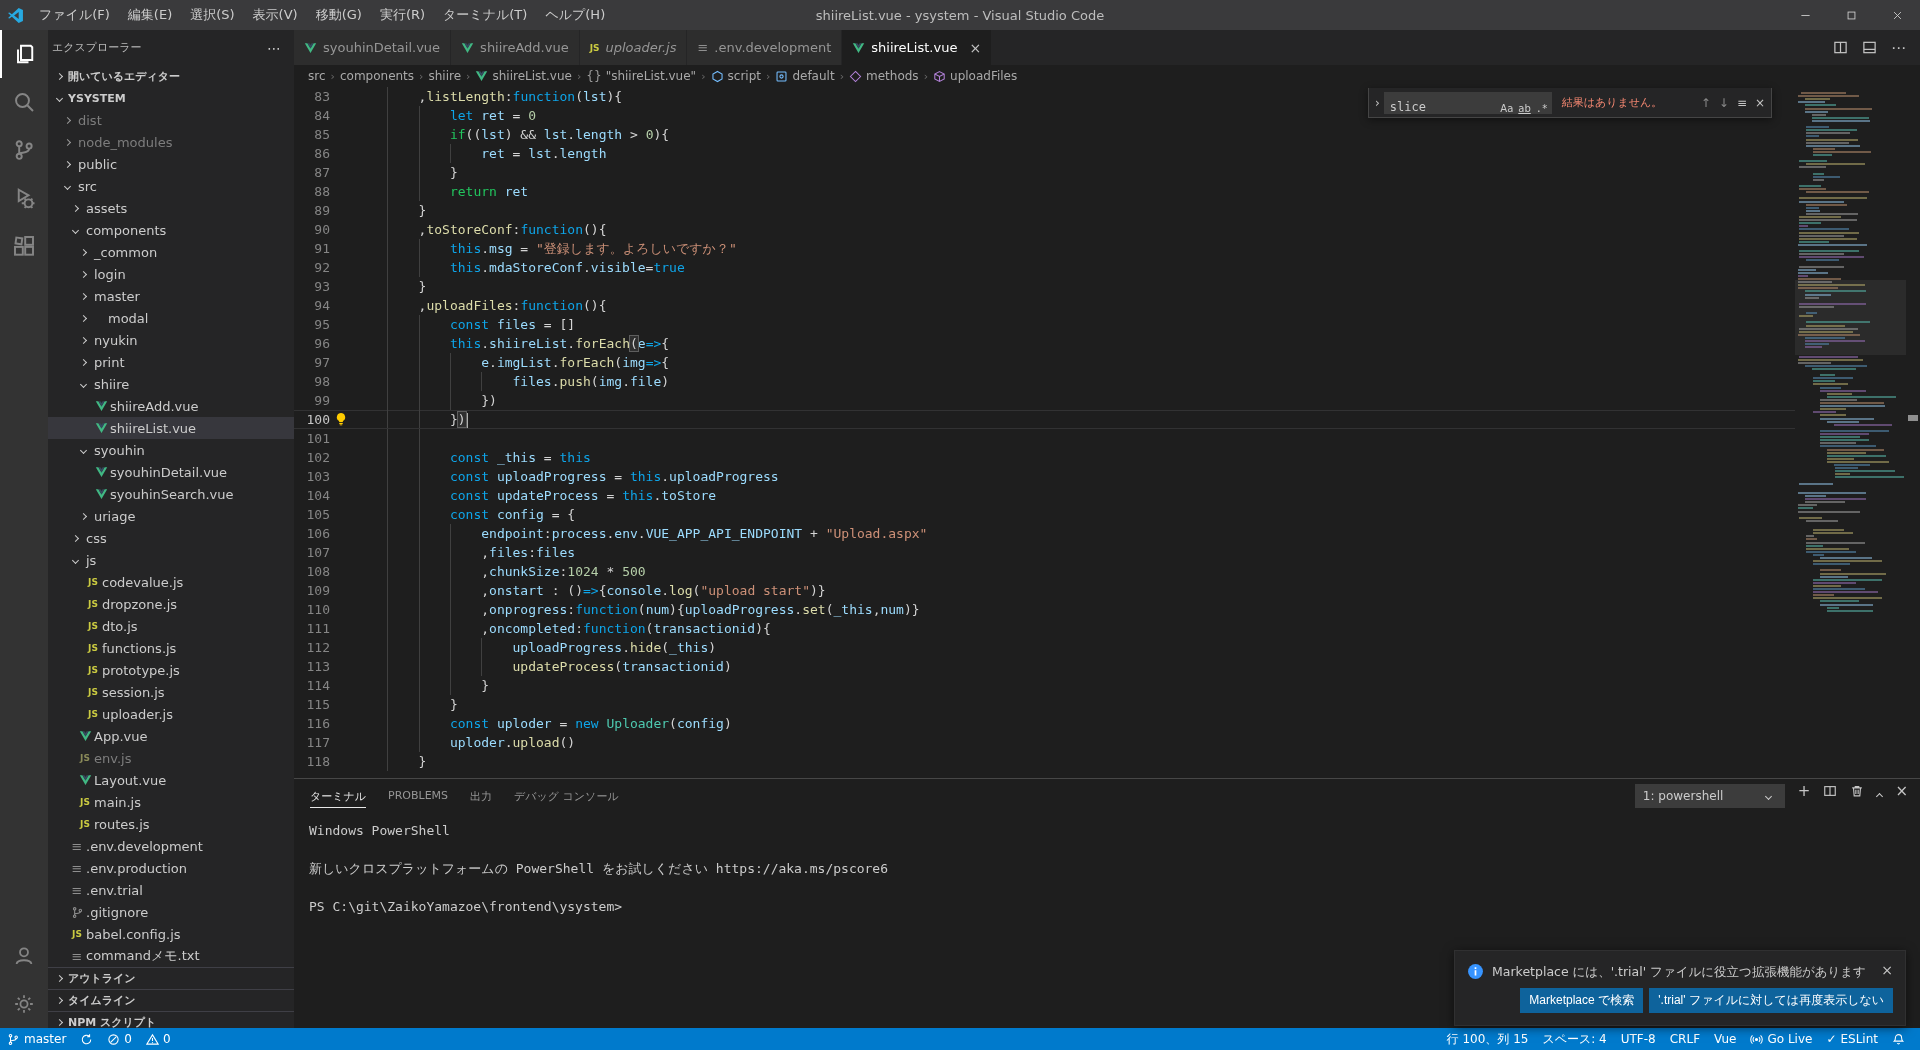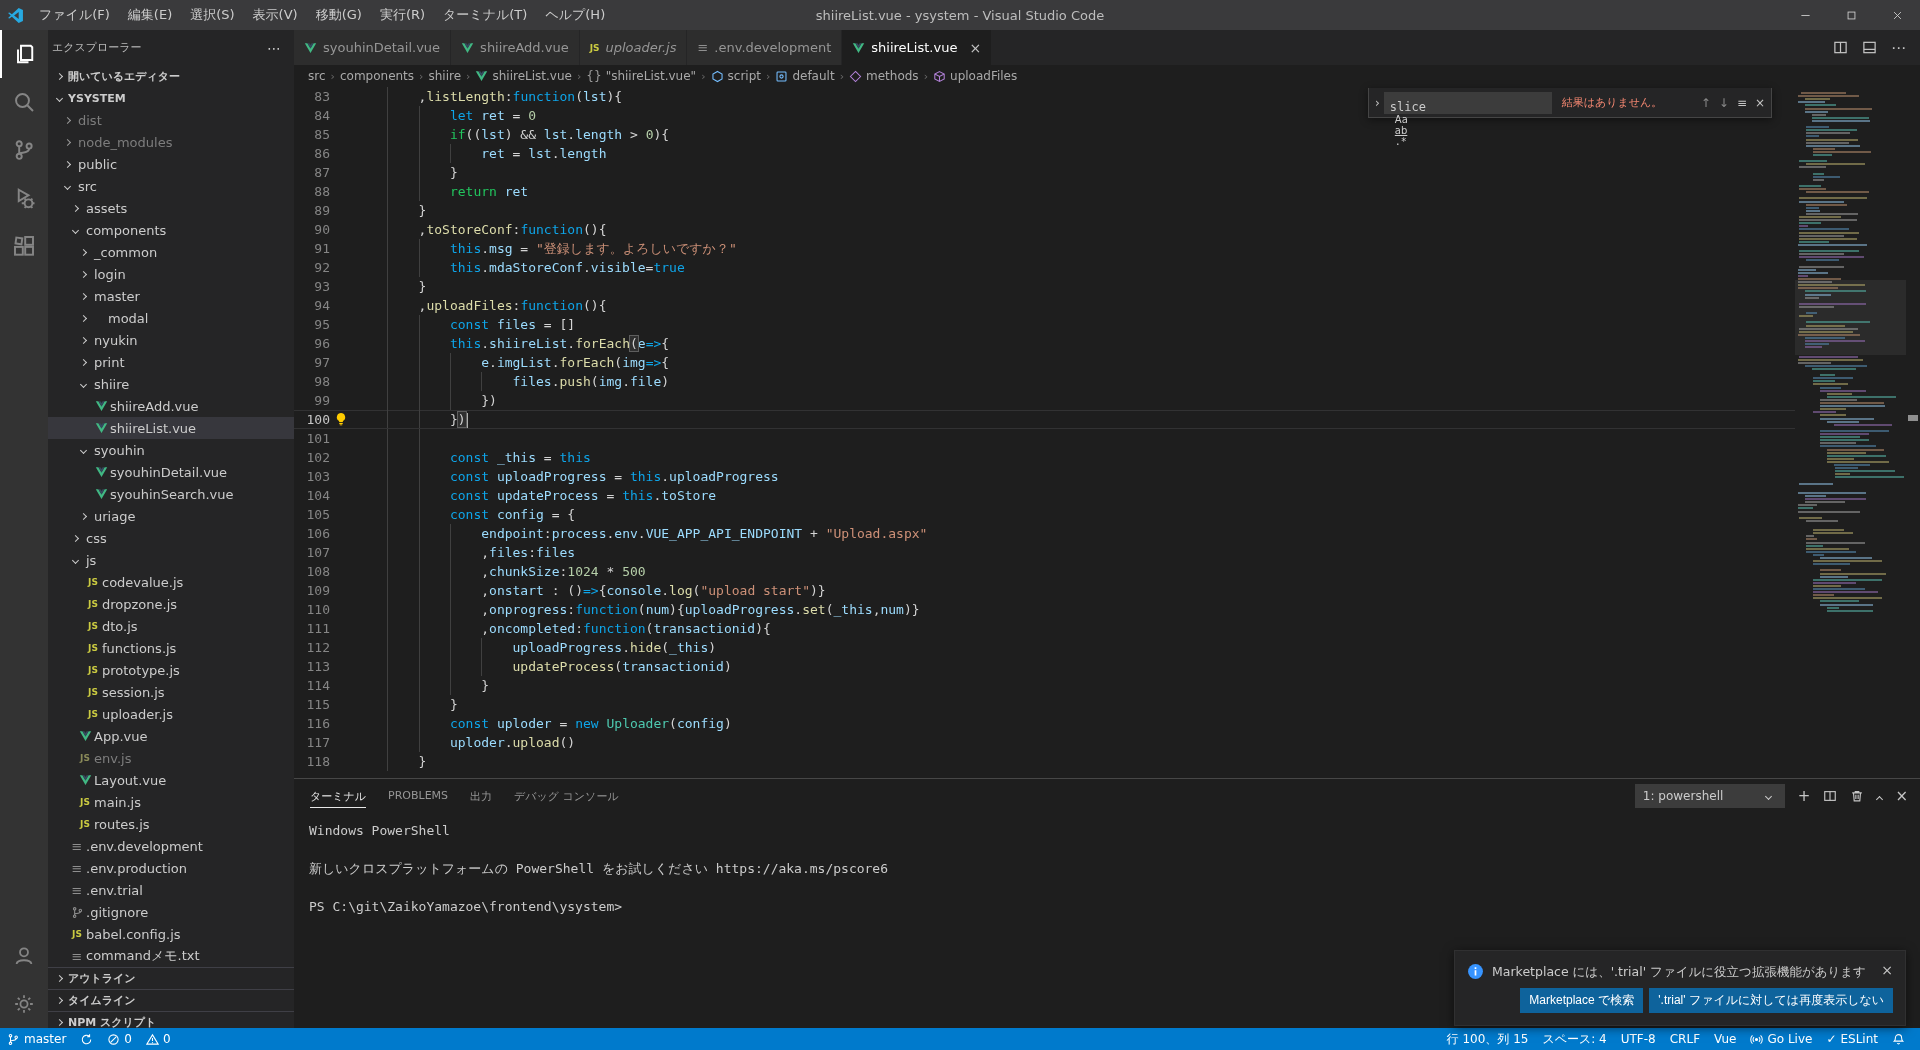--- a/index.html
+++ b/index.html
@@ -74,40 +74,40 @@
   .t-fn{color:#dcdcaa} .t-var{color:#9cdcfe} .t-pun{color:#d4d4d4} .t-cls{color:#4ec9b0}
   .t-bm{color:#d4d4d4; outline:1px solid #5e5e5e; background:rgba(90,90,90,.3)}
   .cursor { display:inline-block; width:0; height:16px; border-left:2px solid #aeafad; vertical-align:middle; }
   .bulb { position:absolute; left:40px; top:2px; }
 
   
   #findw { position:absolute; top:88px; right:148px; width:404px; height:30px; background:#252526;
     border:1px solid #454545; border-top:none; box-shadow:0 2px 8px rgba(0,0,0,.45);
     display:flex; align-items:center; padding:0 6px 0 2px; z-index:5; }
   #findw .fchev { color:#c5c5c5; font-size:12px; margin:0 4px; }
-  #find-box { width:168px; height:22px; background:#3c3c3c; display:flex; align-items:flex-start; padding:8px 4px 0 6px;flex-direction:column; }
+  #find-box { width:168px; height:22px; background:#3c3c3c; display:flex; align-items:flex-end; padding:0 4px 0 6px; }
   #find-box .q { flex:1; font-size:12px; color:#cccccc; font-family:"DejaVu Sans Mono","Liberation Mono",monospace; }
   .ftog { font-size:10px; color:#cccccc; margin-left:5px; }
   #find-msg { font-size:11px; color:#f48771; margin-left:10px; white-space:nowrap; }
   #find-nav { margin-left:auto; display:flex; align-items:center; gap:8px; color:#8a8a8a; font-size:12px; }
   #find-nav .on { color:#c5c5c5; }
 
   
   #minimap { position:absolute; top:0; right:14px; width:111px; height:691px; background:#1e1e1e; }
   #minimap .bar { position:absolute; height:2px; opacity:.65; }
   #mm-slider { position:absolute; left:0; right:0; top:193px; height:75px; background:rgba(121,121,121,.15); }
   #ruler { position:absolute; top:0; right:0; width:14px; height:691px; }
   #ruler .cmark { position:absolute; top:328px; left:2px; width:10px; height:6px; background:rgba(255,255,255,.5); }
 
   
   #panel { position:absolute; left:294px; top:778px; right:0; height:250px; background:#1e1e1e; border-top:1px solid #474747; }
   #panel-header { height:34px; display:flex; align-items:center; padding:0 12px 0 16px; }
   .ptab { font-size:11px; color:#969696; margin-right:22px; padding:4px 0 3px; }
   .ptab.active { color:#e7e7e7; border-bottom:1px solid #e7e7e7; }
-  #panel-actions { margin-left:auto; display:flex; align-items:center; gap:13px; color:#c5c5c5; }
+  #panel-actions { margin-left:auto; display:flex; align-items:flex-start; gap:13px; color:#c5c5c5; }
   #shell-select { width:150px; height:24px; background:#3c3c3c; display:flex; align-items:center;
     font-size:12px; color:#cccccc; padding:0 8px; }
   #shell-select .chev { margin-left:auto; }
   .pa { font-size:15px; line-height:1; }
   #terminal { padding:8px 0 0 15px; font-size:13px; line-height:19px; color:#cccccc;
     font-family:"DejaVu Sans Mono","Liberation Mono",monospace; white-space:pre; }
 
   
   #statusbar { position:absolute; left:0; bottom:0; width:1920px; height:22px; background:#007acc;
     display:flex; align-items:center; font-size:12px; color:#ffffff; }

